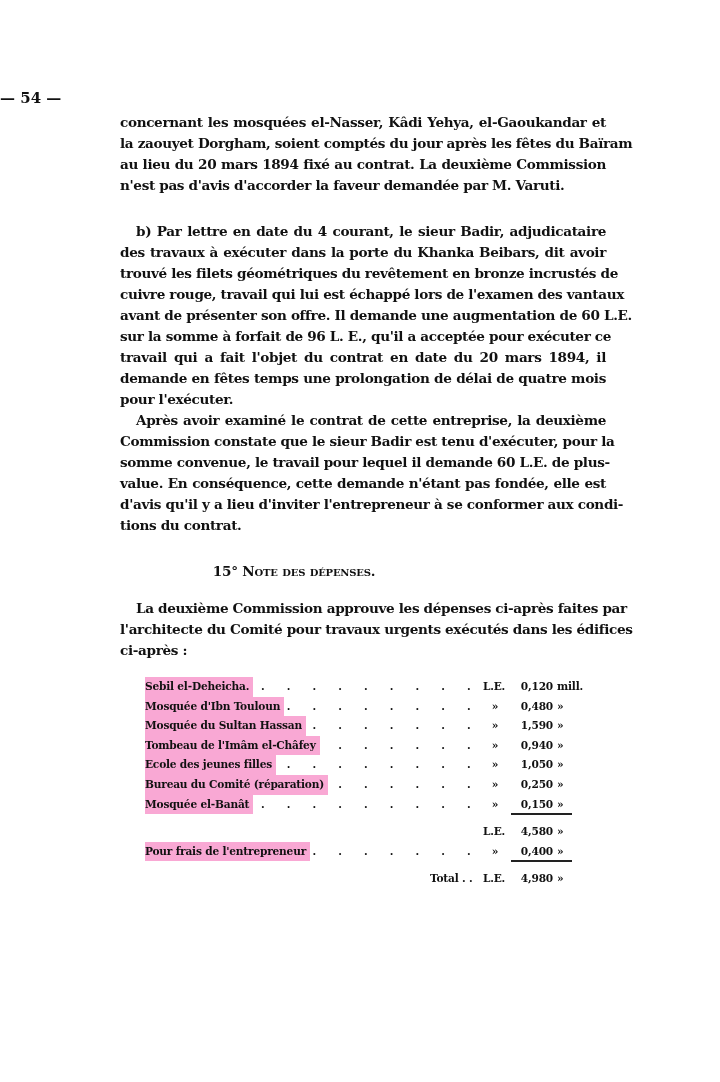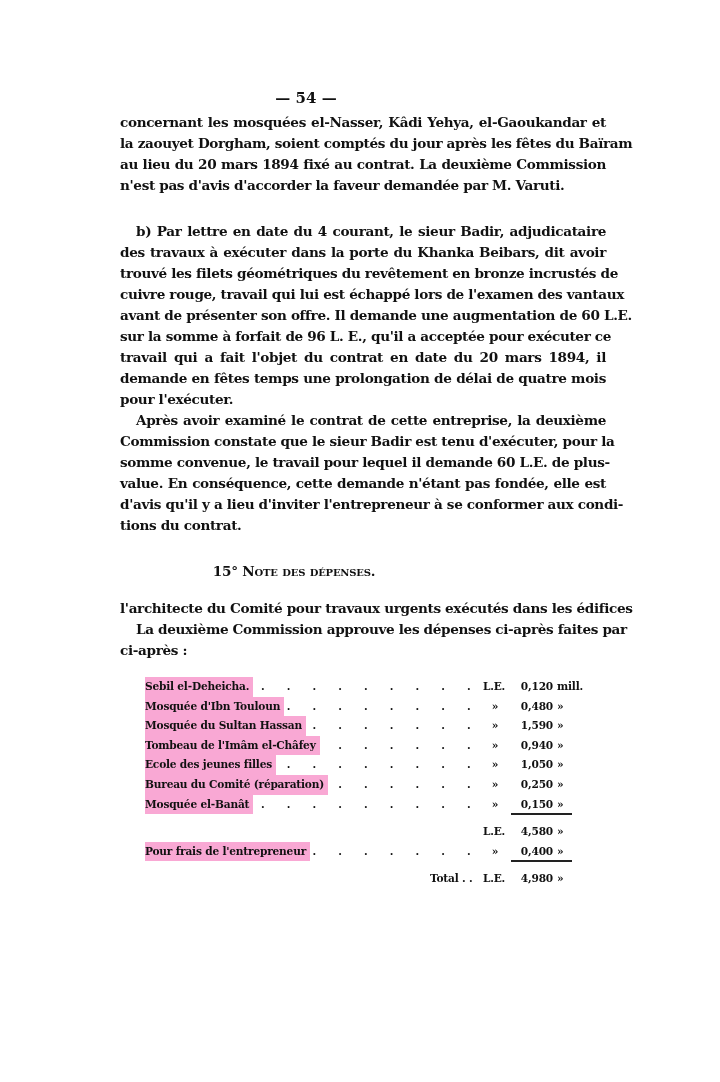--- a/index.html
+++ b/index.html
@@ -3,21 +3,21 @@
 <meta charset="utf-8">
 <style>
   html, body { margin: 0; padding: 0; background: #ffffff; }
   body {
     width: 720px; height: 1082px; position: relative; overflow: hidden;
     font-family: "DejaVu Serif", "Liberation Serif", serif;
     color: #111111;
   }
   .page-number {
     position: absolute; top: 89px; left: 0; width: 612px;
-    text-align: center; font-size: 15px; font-weight: bold;
+    font-size: 15px; font-weight: bold;
   }
   .block {
     position: absolute; left: 120px; width: 486px;
     font-size: 13.6px; line-height: 21px; font-weight: bold;
     letter-spacing: -0.35px;
   }
   .line {
     display: block; white-space: nowrap; height: 21px;
     text-align: justify; text-align-last: justify;
   }
@@ -77,22 +77,22 @@
   <span class="line">d'avis qu'il y a lieu d'inviter l'entrepreneur à se conformer aux condi-</span>
   <span class="line last">tions du contrat.</span>
 </div>
 
 <div class="heading">
   <span>15°</span>
   <span class="sc">Note des dépenses.</span>
 </div>
 
 <div class="block" style="top:598px;">
+  <span class="line indent">La deuxième Commission approuve les dépenses ci-après faites par</span>
   <span class="line">l'architecte du Comité pour travaux urgents exécutés dans les édifices</span>
-  <span class="line indent">La deuxième Commission approuve les dépenses ci-après faites par</span>
   <span class="line last">ci-après :</span>
 </div>
 
 <div class="table">
   <div class="row">
     <span class="dots">. . . . . . . . . . . . . . . . . . . . . . . . . . . . . . . . . . . .</span>
     <span class="label">Sebil el-Deheicha.</span>
     <span class="cur">L.E.</span>
     <span class="val">0,120</span>
     <span class="unit">mill.</span>

